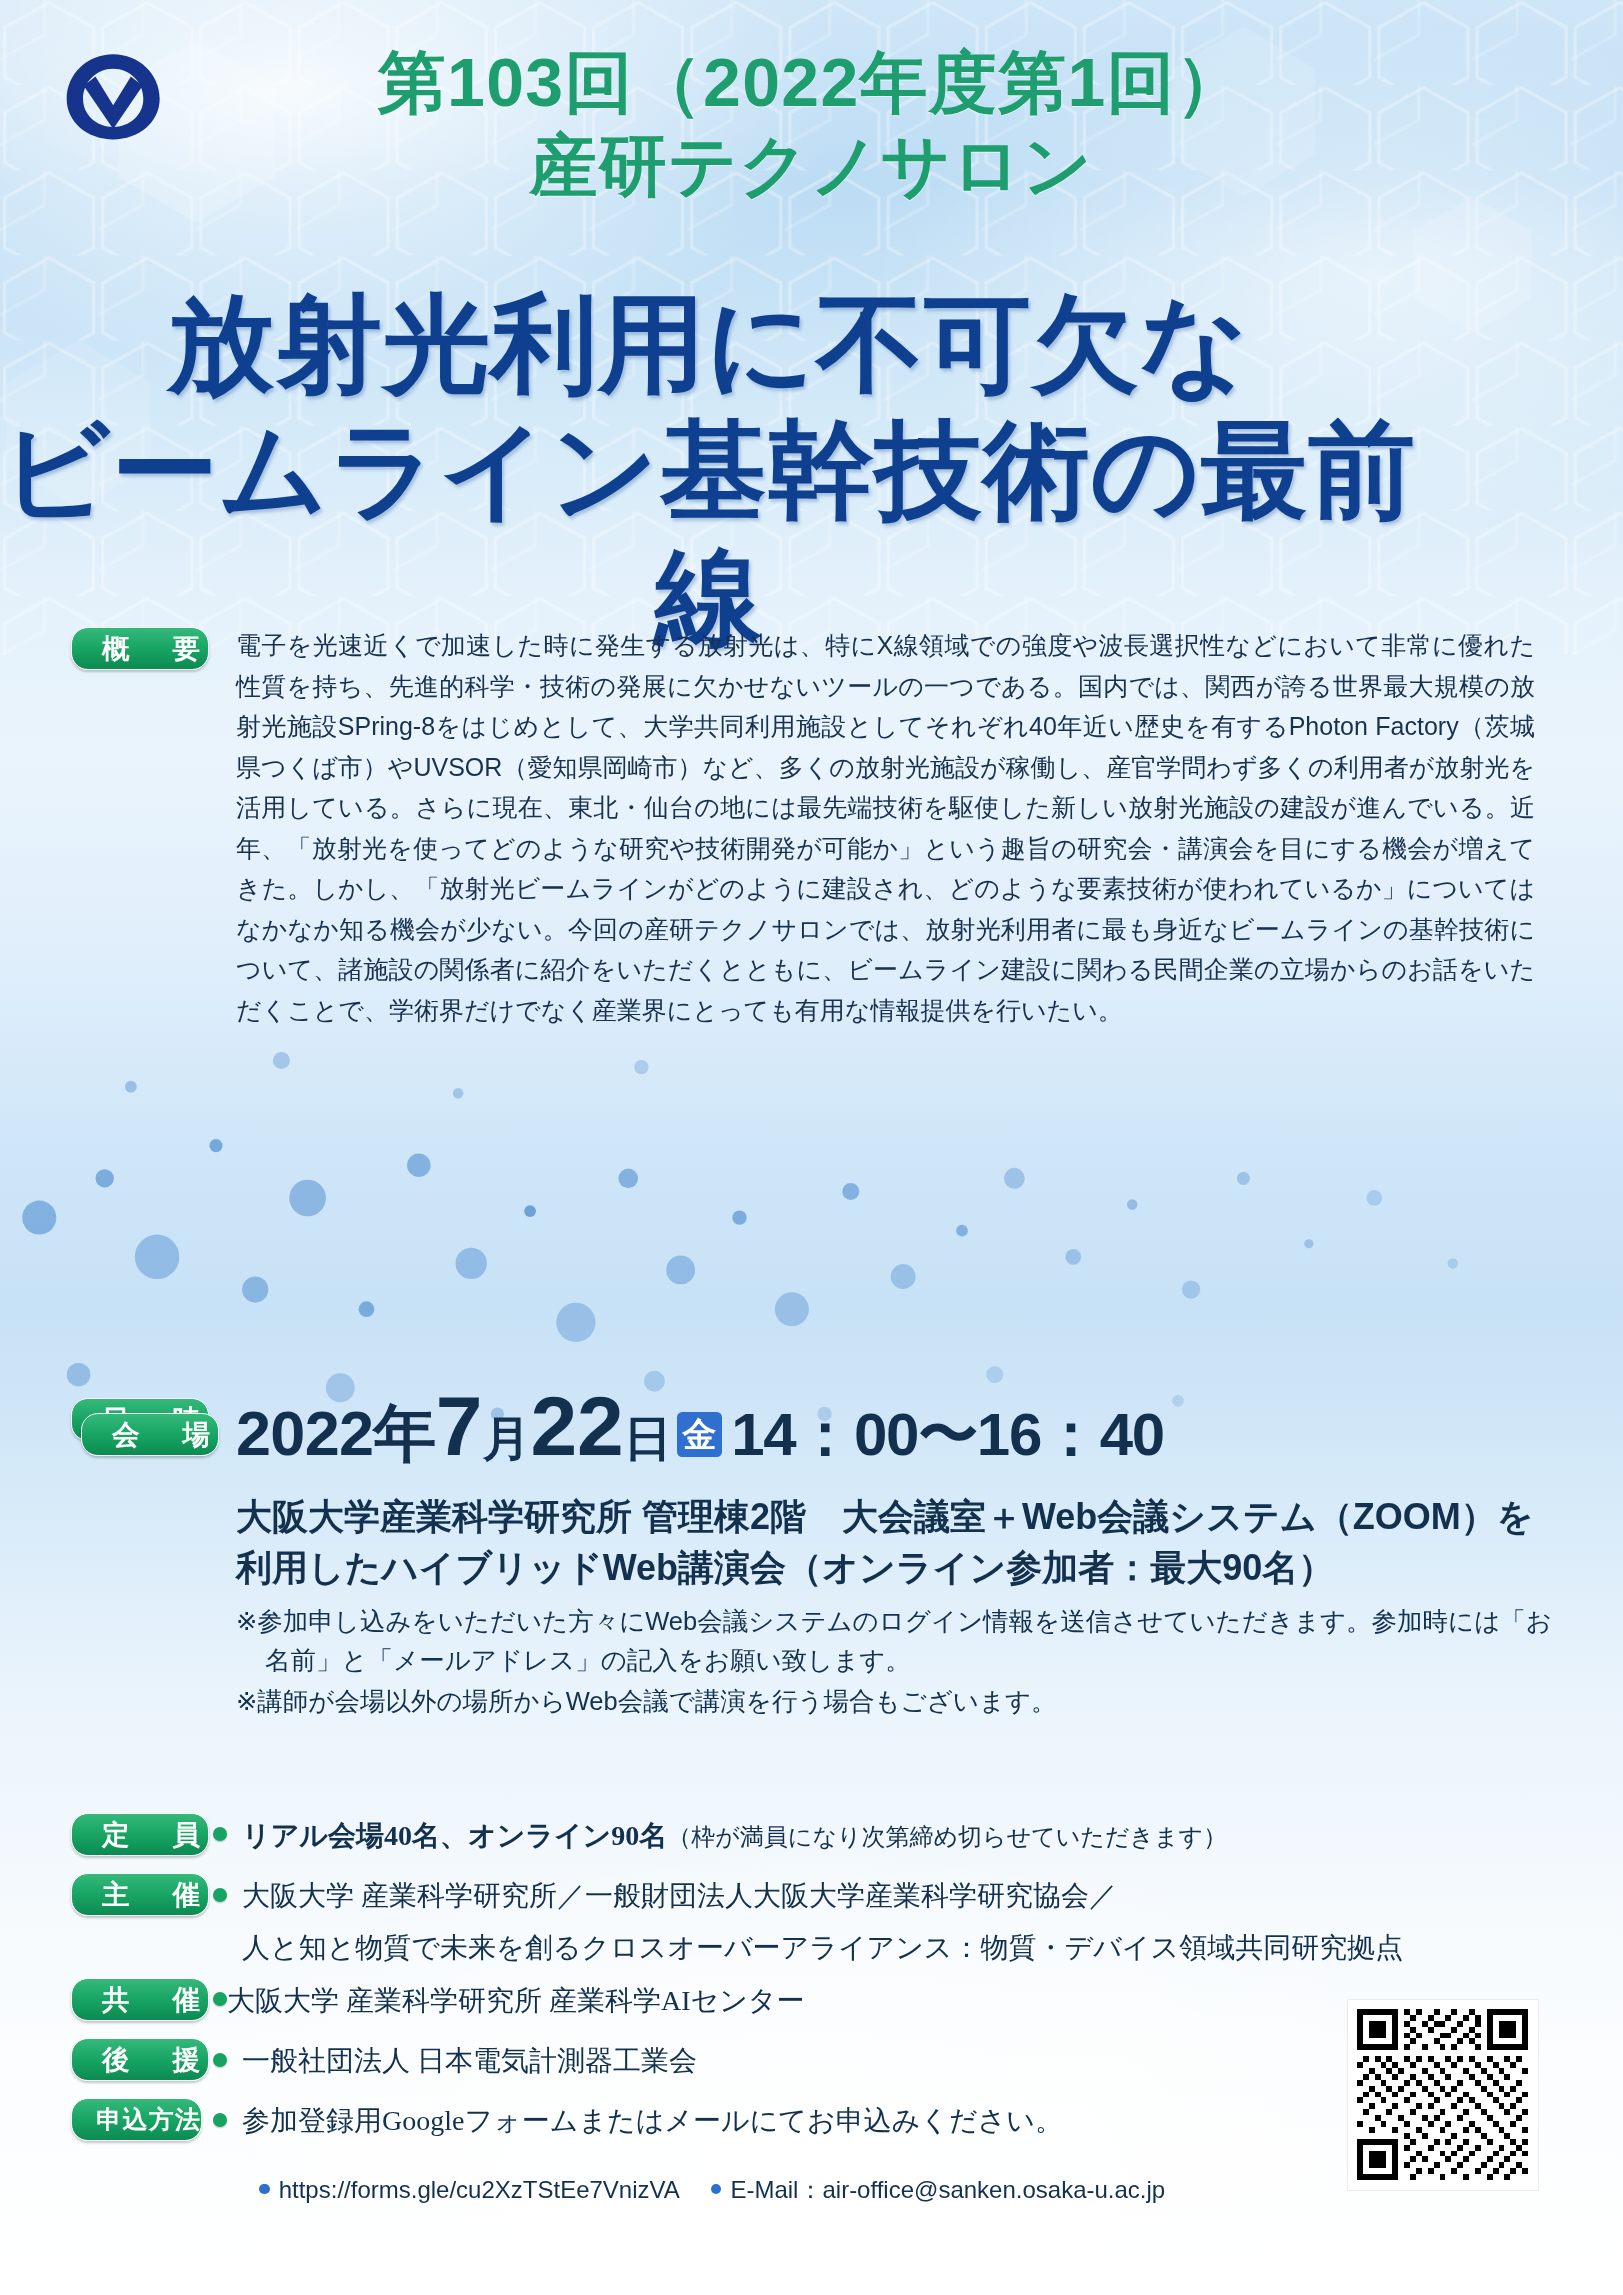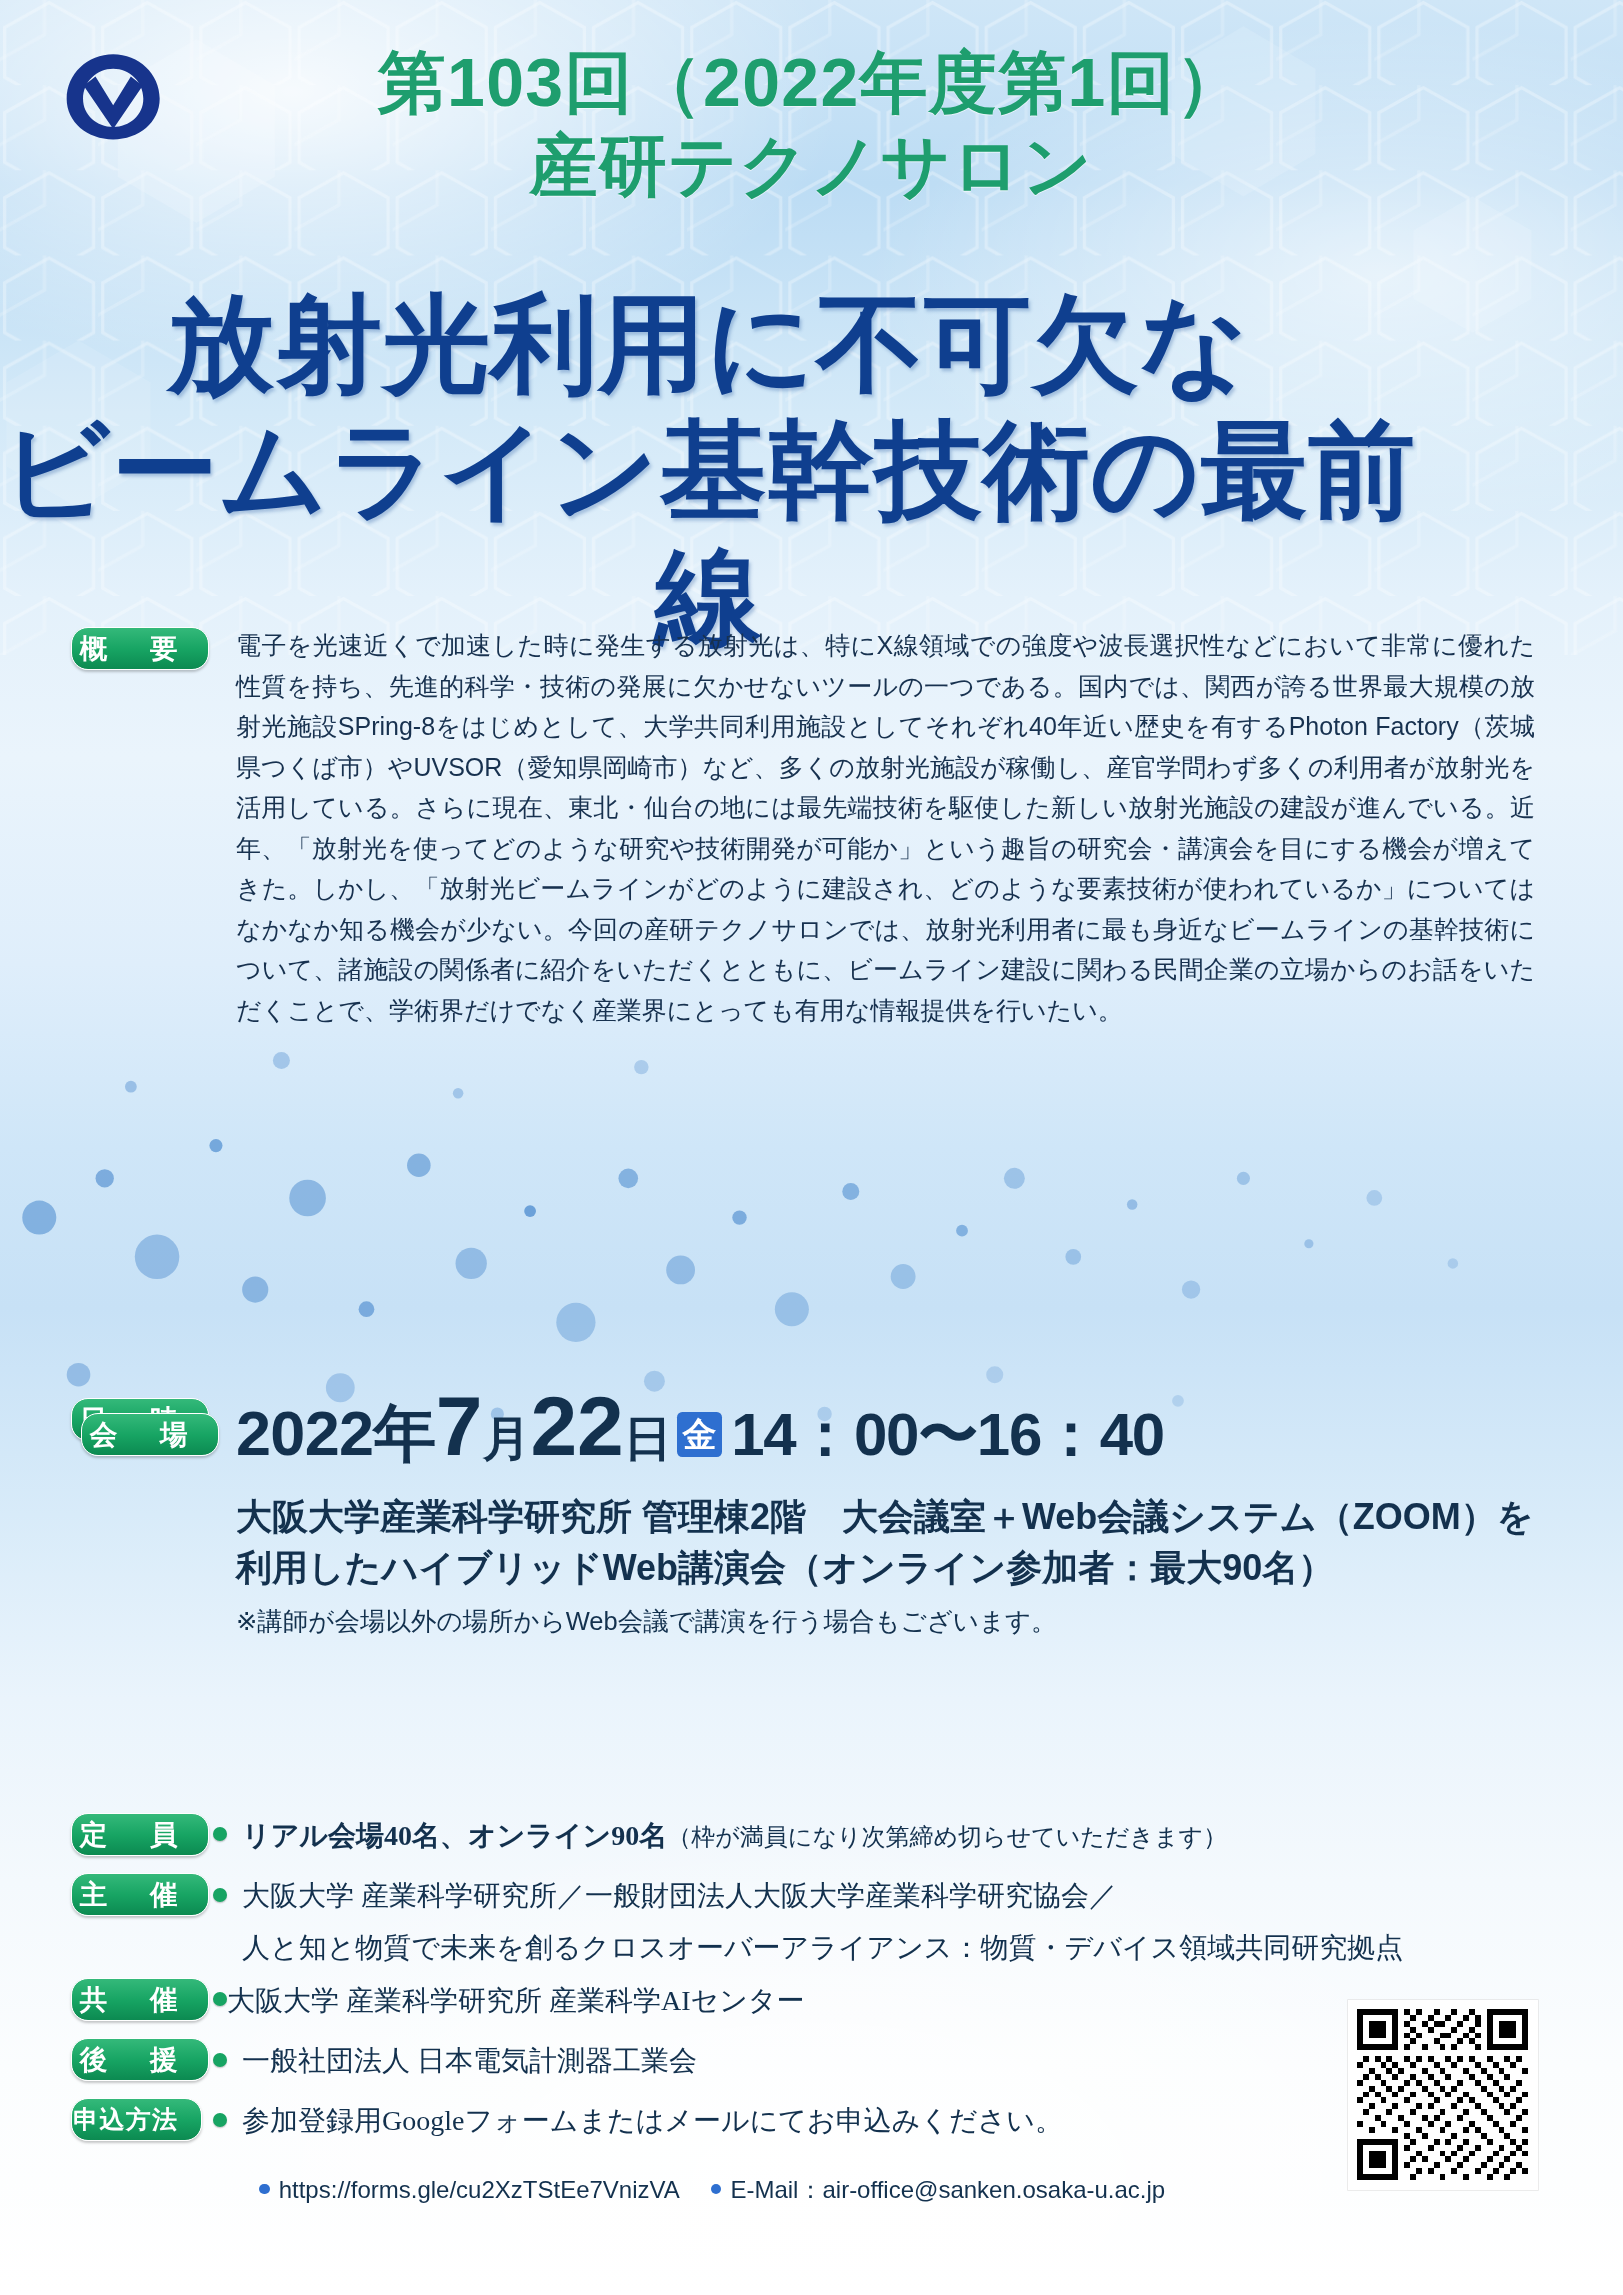--- a/index.html
+++ b/index.html
@@ -58,21 +58,21 @@
     letter-spacing:0.7px;
     text-shadow:2px 2.6px 3.3px rgba(40,90,160,.30);
   }
 
   
   .lbl {
     display:inline-block;
     background:linear-gradient(180deg,#34b97a 0%,#17a463 52%,#0c8a51 100%);
     color:#fff; font-weight:bold;
     border-radius:17px;
-    text-align:left;
+    text-align:right;
     box-shadow:0 2px 2.6px rgba(0,0,0,.22);
     border:1.3px solid #ffffff;
     letter-spacing:.28em;
     padding-left:.28em;
     font-size:27.5px;
     line-height:41px;
     width:128px;
     position:absolute;
   }
   .lbl.sm { letter-spacing:.05em; padding-left:.05em; font-size:25px; }
@@ -208,20 +208,21 @@
 
   <div class="lbl" style="left:71px; top:1398px;">日　時</div>
   <div class="dt">
     <span class="y">2022年</span><span class="big">7</span><span class="kanji">月</span><span class="big">22</span><span class="kanji">日</span><span class="dow">金</span><span class="time">14：00〜16：40</span>
   </div>
 
   <div class="lbl" style="left:71px; top:1413px;margin-left:10px;">会　場</div>
   <div class="venue">
     <div class="strong">大阪大学産業科学研究所 管理棟2階　大会議室＋Web会議システム（ZOOM）を利用したハイブリッドWeb講演会（オンライン参加者：最大90名）</div>
     <div class="note">
+      <p class="ind">※参加申し込みをいただいた方々にWeb会議システムのログイン情報を送信させていただきます。参加時には「お名前」と「メールアドレス」の記入をお願い致します。</p>
       <p class="ind">※講師が会場以外の場所からWeb会議で講演を行う場合もございます。</p>
     </div>
   </div>
 
   <div class="lbl" style="left:71px; top:1813px;">定　員</div>
   <span class="bullet-dot" style="left:213px; top:1827px;"></span>
   <div class="row" style="left:242px; top:1816px; width:1309px;">
     <span class="txt b">リアル会場40名、オンライン90名</span><span class="txt small">（枠が満員になり次第締め切らせていただきます）</span>
   </div>
 

